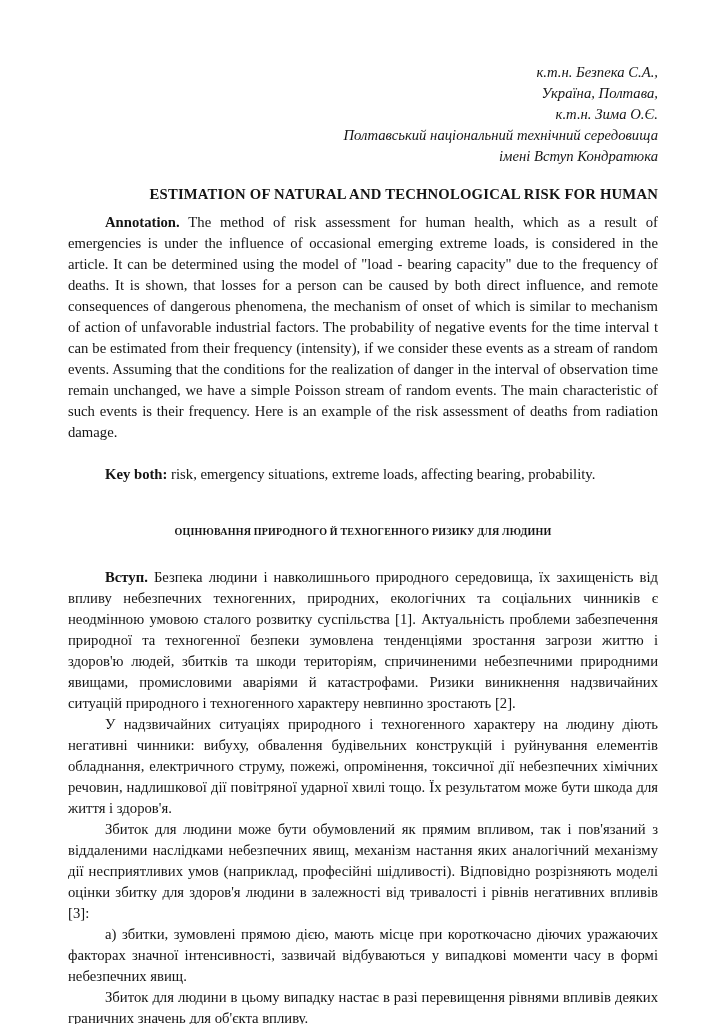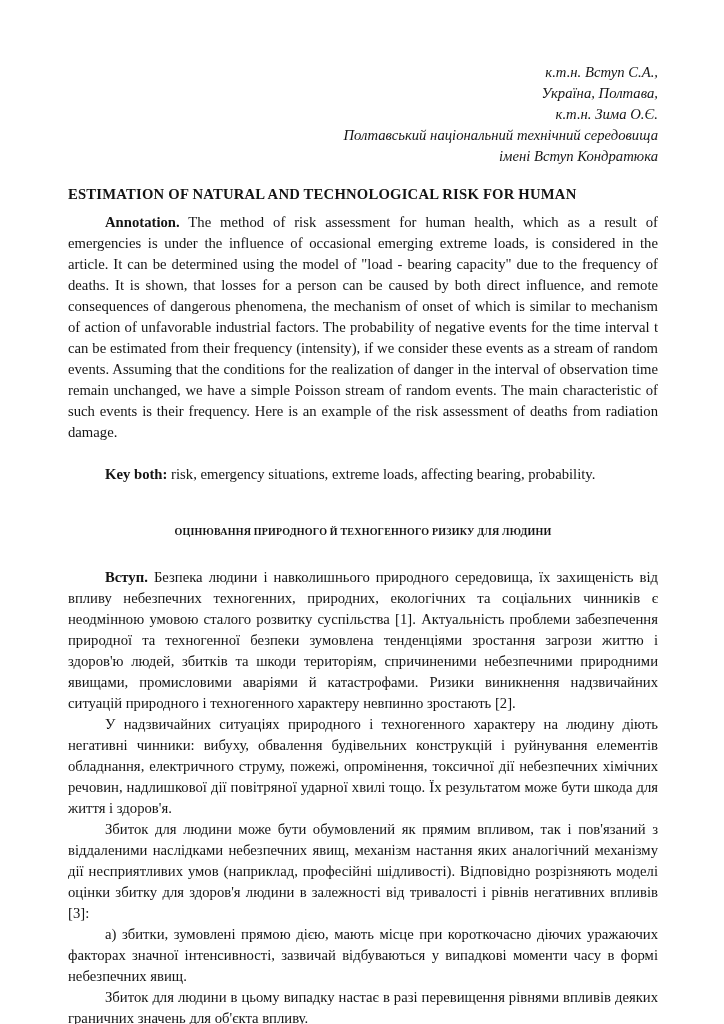--- a/index.html
+++ b/index.html
@@ -23,21 +23,21 @@
   }
   .byline {
     text-align: right;
     font-style: italic;
     margin: 0 0 17px 0;
   }
   .byline div {
     white-space: nowrap;
   }
   .title-en {
-    text-align: left;
+    text-align: right;
     font-weight: bold;
     margin: 0 0 7px 0;
     letter-spacing: 0.2px;
   }
   .title-uk {
     text-align: center;
     font-weight: bold;
     margin: 36px 0 25px 0;
     letter-spacing: 0.2px;
     font-size: 10px;
@@ -53,21 +53,21 @@
   .b {
     font-weight: bold;
   }
 </style>
 </head>
 <body>
 
 <div class="page">
 
   <div class="byline">
-    <div>к.т.н. Вступ С.А.,</div>
+    <div>к.т.н. Безпека С.А.,</div>
     <div>Україна, Полтава,</div>
     <div>к.т.н. Зима О.Є.</div>
     <div>Полтавський національний технічний середовища</div>
     <div>імені Вступ Кондратюка</div>
   </div>
 
   <div class="title-en">ESTIMATION OF NATURAL AND TECHNOLOGICAL RISK FOR HUMAN</div>
 
   <p class="para"><span class="b">Annotation.</span><span> The method of risk assessment for human health, which as a result of emergencies is under the influence of occasional emerging extreme loads, is considered in the article. It can be determined using the model of "load - bearing capacity" due to the frequency of deaths. It is shown, that losses for a person can be caused by both direct influence, and remote consequences of dangerous phenomena, the mechanism of onset of which is similar to mechanism of action of unfavorable industrial factors. The probability of negative events for the time interval t can be estimated from their frequency (intensity), if we consider these events as a stream of random events. Assuming that the conditions for the realization of danger in the interval of observation time remain unchanged, we have a simple Poisson stream of random events. The main characteristic of such events is their frequency. Here is an example of the risk assessment of deaths from radiation damage.</span></p>
 

